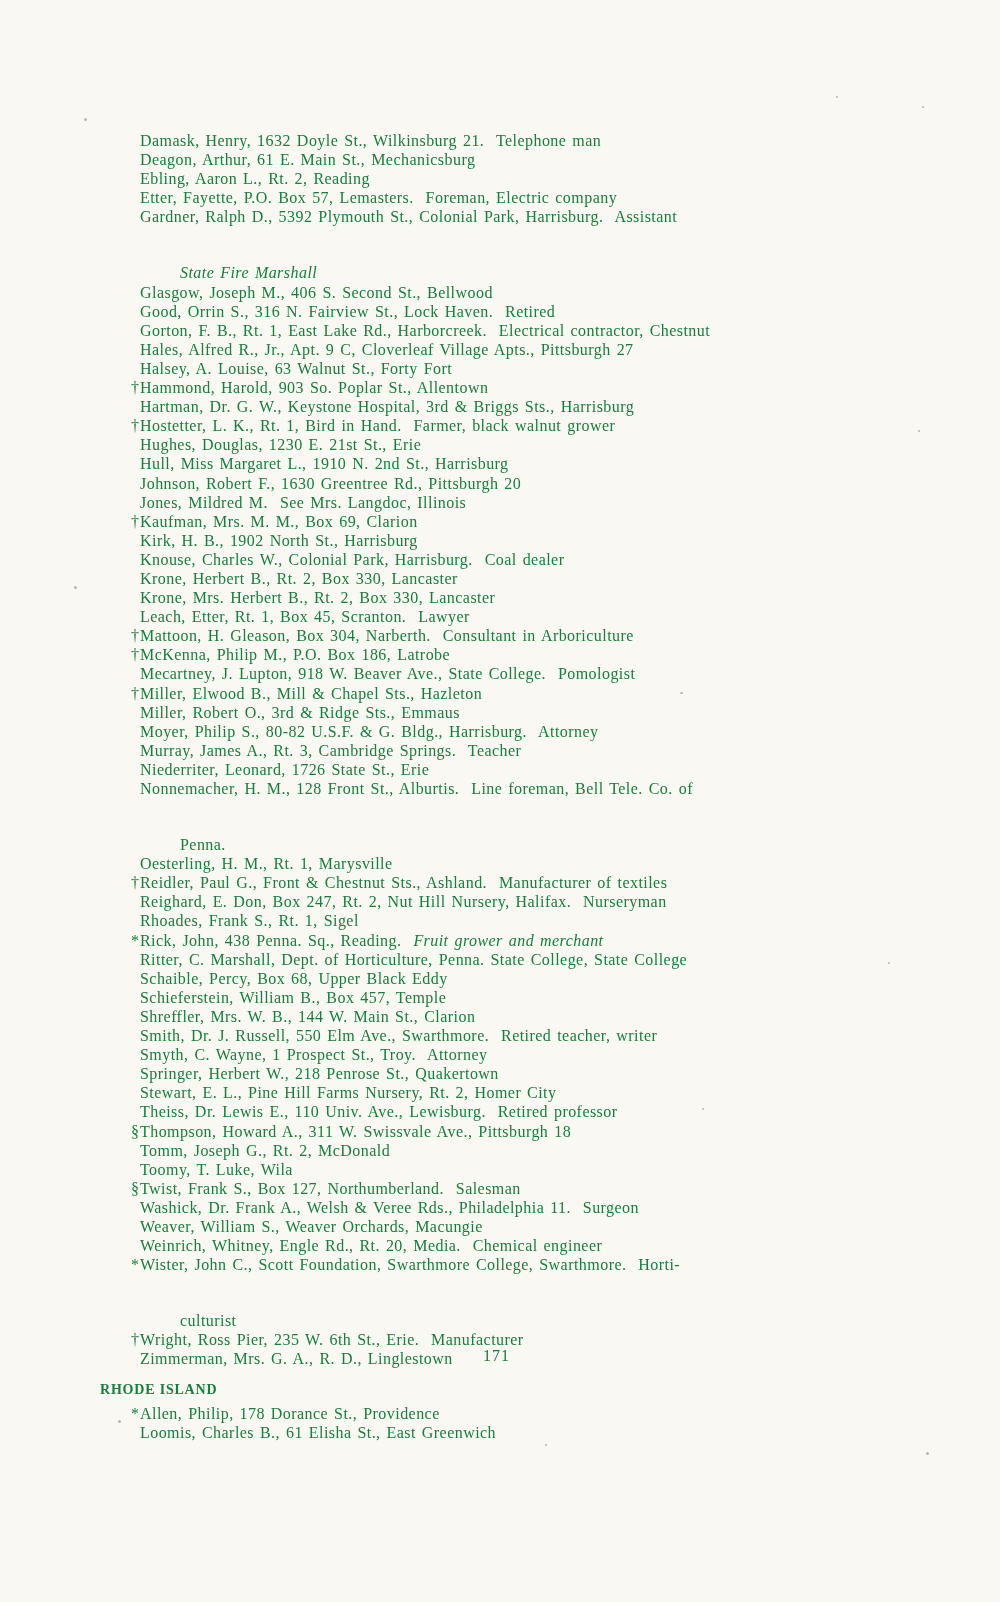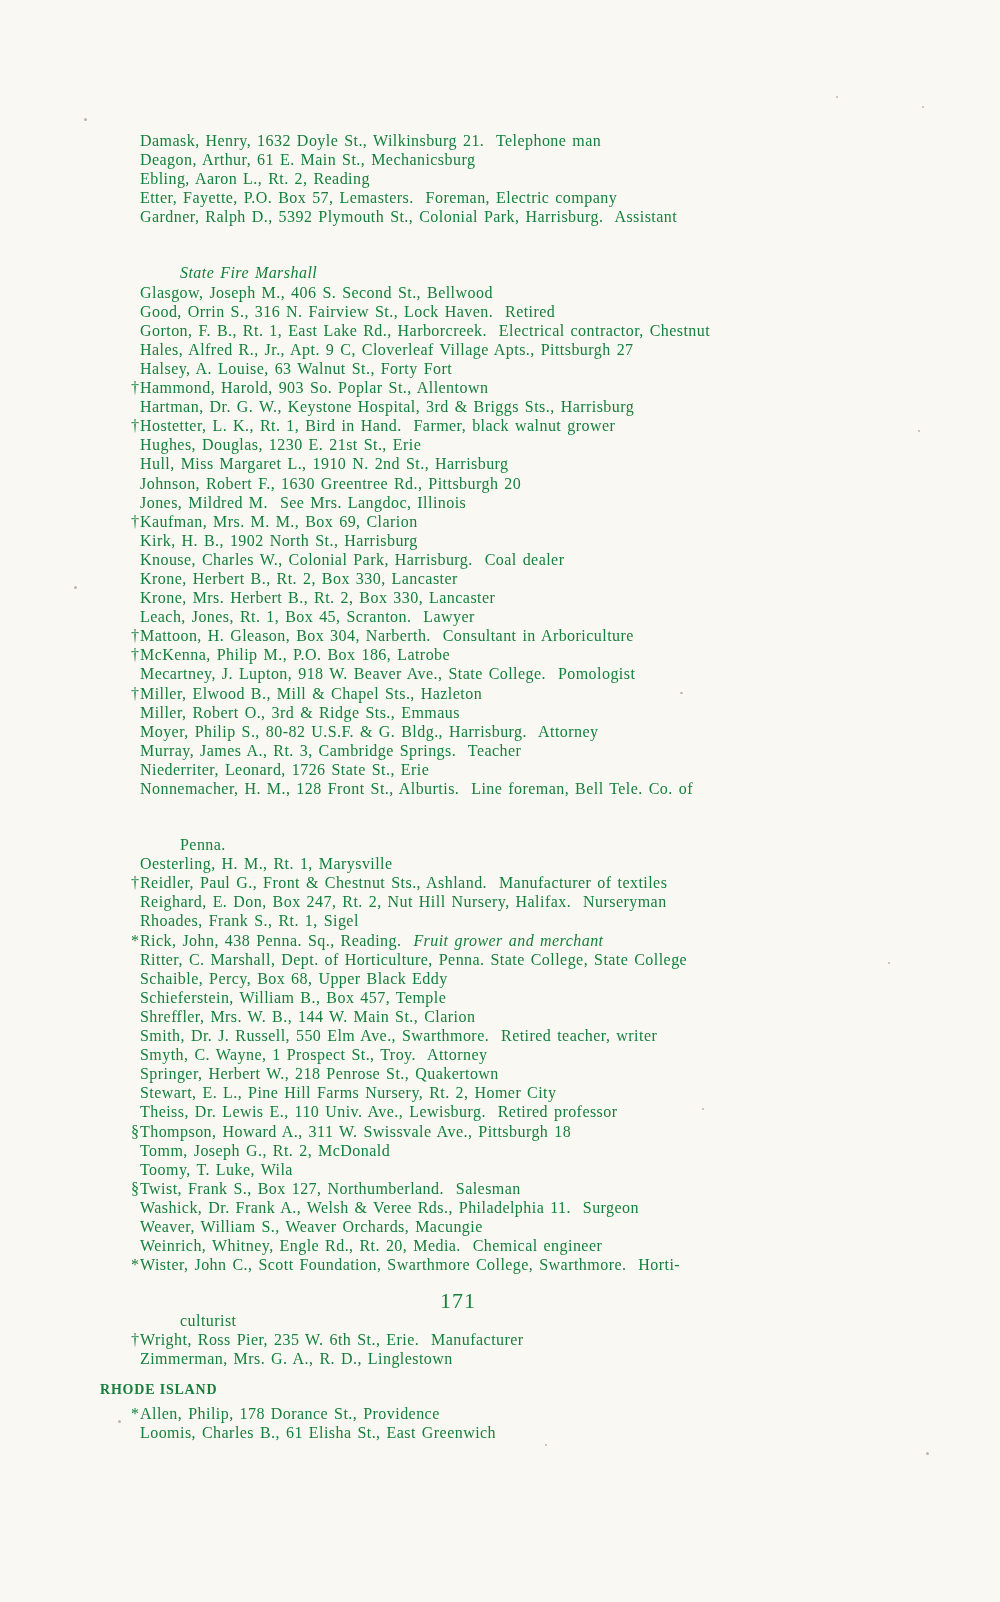--- a/index.html
+++ b/index.html
@@ -48,25 +48,25 @@
     font-size: 14px;
     font-weight: 700;
     letter-spacing: 0.8px;
     line-height: 20px;
   }
   .ri-list {
     margin-top: 2px;
   }
   .page-number {
     position: absolute;
-    top: 1288px;
+    top: 1347px;
     left: 440px;
     width: 70px;
-    text-align: left;
-    font-size: 22px;
+    text-align: right;
+    font-size: 16px;
     letter-spacing: 1px;
   }
   .speck {
     position: absolute;
     background: #6b645a;
     border-radius: 50%;
     opacity: 0.45;
   }
 </style>
 </head>
@@ -104,21 +104,21 @@
         <div class="entry"><span class="marker">†</span><span>Hostetter, L. K., Rt. 1, Bird in Hand.  Farmer, black walnut grower</span></div>
         <div class="entry"><span class="marker"></span><span>Hughes, Douglas, 1230 E. 21st St., Erie</span></div>
         <div class="entry"><span class="marker"></span><span>Hull, Miss Margaret L., 1910 N. 2nd St., Harrisburg</span></div>
         <div class="entry"><span class="marker"></span><span>Johnson, Robert F., 1630 Greentree Rd., Pittsburgh 20</span></div>
         <div class="entry"><span class="marker"></span><span>Jones, Mildred M.  See Mrs. Langdoc, Illinois</span></div>
         <div class="entry"><span class="marker">†</span><span>Kaufman, Mrs. M. M., Box 69, Clarion</span></div>
         <div class="entry"><span class="marker"></span><span>Kirk, H. B., 1902 North St., Harrisburg</span></div>
         <div class="entry"><span class="marker"></span><span>Knouse, Charles W., Colonial Park, Harrisburg.  Coal dealer</span></div>
         <div class="entry"><span class="marker"></span><span>Krone, Herbert B., Rt. 2, Box 330, Lancaster</span></div>
         <div class="entry"><span class="marker"></span><span>Krone, Mrs. Herbert B., Rt. 2, Box 330, Lancaster</span></div>
-        <div class="entry"><span class="marker"></span><span>Leach, Jones, Rt. 1, Box 45, Scranton.  Lawyer</span></div>
+        <div class="entry"><span class="marker"></span><span>Leach, Etter, Rt. 1, Box 45, Scranton.  Lawyer</span></div>
         <div class="entry"><span class="marker">†</span><span>Mattoon, H. Gleason, Box 304, Narberth.  Consultant in Arboriculture</span></div>
         <div class="entry"><span class="marker">†</span><span>McKenna, Philip M., P.O. Box 186, Latrobe</span></div>
         <div class="entry"><span class="marker"></span><span>Mecartney, J. Lupton, 918 W. Beaver Ave., State College.  Pomologist</span></div>
         <div class="entry"><span class="marker">†</span><span>Miller, Elwood B., Mill &amp; Chapel Sts., Hazleton</span></div>
         <div class="entry"><span class="marker"></span><span>Miller, Robert O., 3rd &amp; Ridge Sts., Emmaus</span></div>
         <div class="entry"><span class="marker"></span><span>Moyer, Philip S., 80-82 U.S.F. &amp; G. Bldg., Harrisburg.  Attorney</span></div>
         <div class="entry"><span class="marker"></span><span>Murray, James A., Rt. 3, Cambridge Springs.  Teacher</span></div>
         <div class="entry"><span class="marker"></span><span>Niederriter, Leonard, 1726 State St., Erie</span></div>
         <div class="entry"><span class="marker"></span><span>Nonnemacher, H. M., 128 Front St., Alburtis.  Line foreman, Bell Tele. Co. of</span><div class="runover">Penna.</div></div>
         <div class="entry"><span class="marker"></span><span>Oesterling, H. M., Rt. 1, Marysville</span></div>

